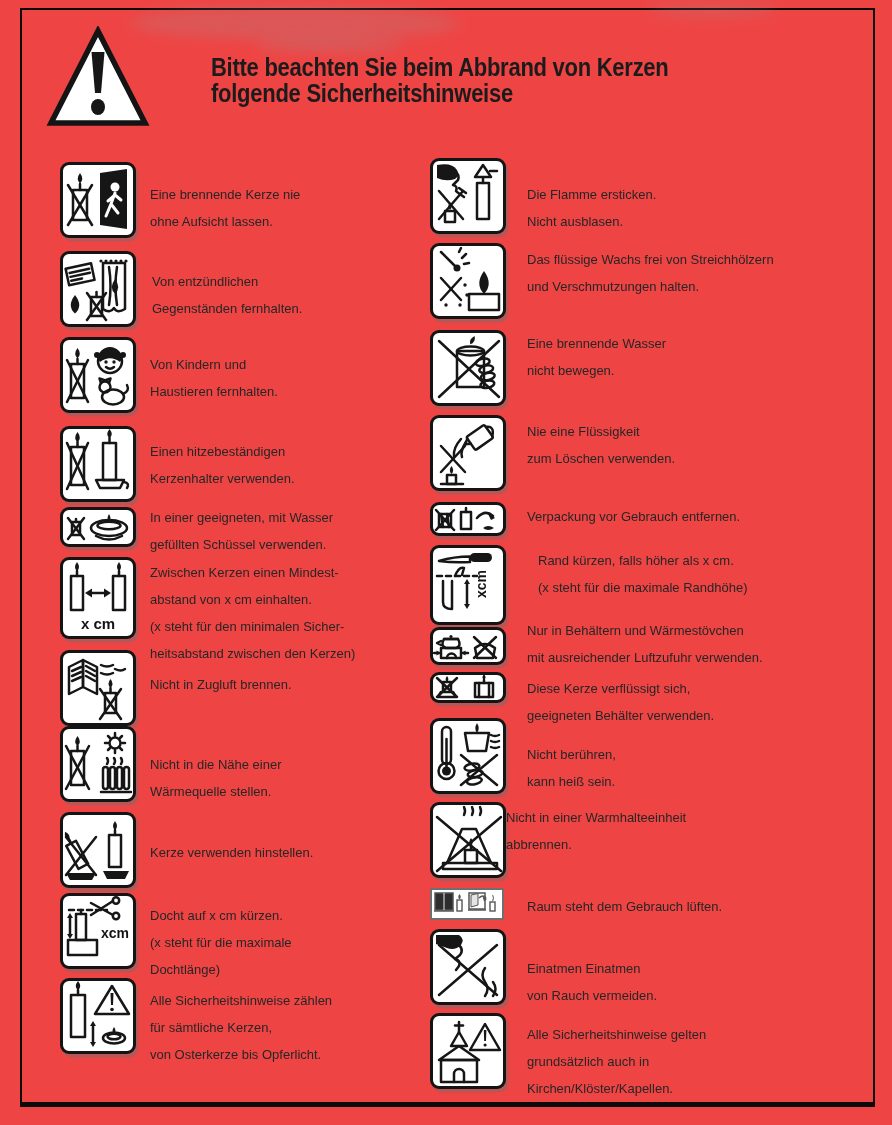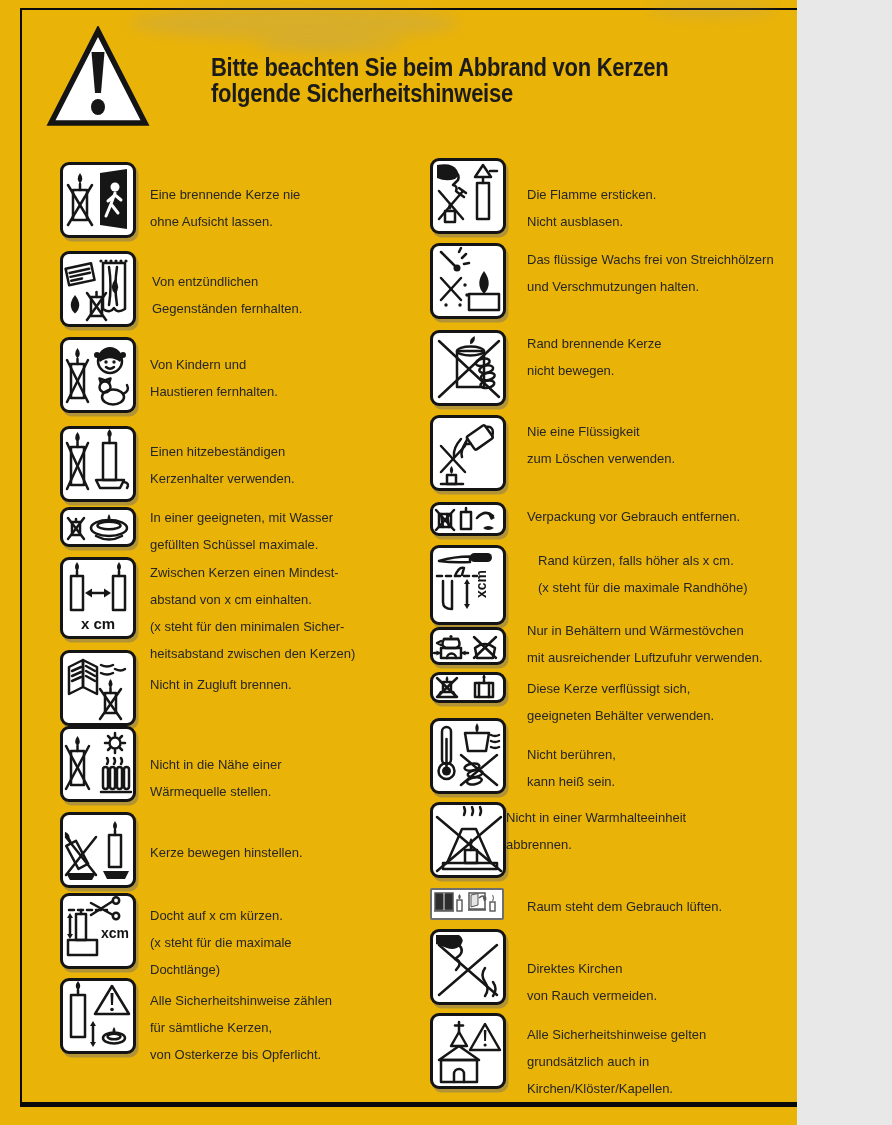--- a/index.html
+++ b/index.html
@@ -1,16 +1,16 @@
 <!DOCTYPE html>
 <html><head>
 <meta charset="utf-8">
 <style>
   html,body{margin:0;padding:0;background:#e8e8e8;}
-  .page{position:relative;width:797px;height:1125px;background:#eab308;overflow:hidden;
+  .page{position:relative;width:892px;height:1125px;background:#ef4444;overflow:hidden;
         font-family:"Liberation Sans","DejaVu Sans",sans-serif;color:#222;}
   .frame{position:absolute;left:20px;top:8px;width:851px;height:1092px;
          border:2px solid #0a0a0a;border-bottom-width:5px;}
   .smudge{position:absolute;background:#9a9a9a;filter:blur(7px);border-radius:50%;}
   .tri{position:absolute;left:46px;top:26px;width:104px;height:102px;}
   .title{position:absolute;left:211px;top:55px;font-size:25px;font-weight:bold;
          line-height:25.5px;color:#1b1b1b;transform:scaleX(.88);transform-origin:left top;
          letter-spacing:-.3px;white-space:pre;}
   .ibox{position:absolute;width:70px;height:70px;border:3px solid #141414;border-radius:9px;
         background:#fff;box-shadow:2.5px 3.5px 0 rgba(110,110,110,.45);}
@@ -132,21 +132,21 @@
       <line class="k" x1="13" y1="12" x2="13" y2="9" stroke-width="1.6"></line>
       <line class="k" x1="5" y1="8" x2="21" y2="29" stroke-width="2.2"></line>
       <line class="k" x1="21" y1="8" x2="5" y2="29" stroke-width="2.2"></line>
       <ellipse class="k" cx="46" cy="18" rx="18" ry="8" fill="#fff"></ellipse>
       <ellipse class="k" cx="46" cy="15.5" rx="11.5" ry="3.8" stroke-width="1.5"></ellipse>
       <path class="kf" d="M46 4 q3 4.5 0 8 q-3 -3.5 0 -8"></path>
       <path class="k" d="M33 26 q13 7 26 0" stroke-width="2"></path>
     </svg>
   </div>
   <div class="txt" style="left:150px;top:504px">In einer geeigneten, mit Wasser
-gefüllten Schüssel maximale.</div>
+gefüllten Schüssel verwenden.</div>
 
   <div class="ibox h76" style="left:60px;top:557px">
     <svg viewBox="0 0 70 76">
       <rect class="k" x="8" y="16" width="12" height="34" fill="#fff"></rect>
       <line class="k" x1="14" y1="16" x2="14" y2="11"></line>
       <path class="kf" d="M14 2 q4 5.5 0 9.5 q-4 -4 0 -9.5"></path>
       <rect class="k" x="50" y="16" width="12" height="34" fill="#fff"></rect>
       <line class="k" x1="56" y1="16" x2="56" y2="11"></line>
       <path class="kf" d="M56 2 q4 5.5 0 9.5 q-4 -4 0 -9.5"></path>
       <line class="k" x1="26" y1="33" x2="44" y2="33" stroke-width="3"></line>
@@ -204,21 +204,21 @@
       </g>
       <polygon class="kf" points="3,58 33,58 29,65 7,65"></polygon>
       <line class="k" x1="3" y1="22" x2="33" y2="60" stroke-width="3"></line>
       <line class="k" x1="33" y1="22" x2="3" y2="60" stroke-width="3"></line>
       <rect class="k" x="46" y="20" width="12" height="32" fill="#fff"></rect>
       <line class="k" x1="52" y1="20" x2="52" y2="15"></line>
       <path class="kf" d="M52 6 q4 5.5 0 9.5 q-4 -4 0 -9.5"></path>
       <polygon class="kf" points="40,56 66,56 62,64 44,64"></polygon>
     </svg>
   </div>
-  <div class="txt" style="left:150px;top:839px">Kerze bewegen hinstellen.</div>
+  <div class="txt" style="left:150px;top:839px">Kerze verwenden hinstellen.</div>
 
   <div class="ibox" style="left:60px;top:893px">
     <svg viewBox="0 0 70 70">
       <line class="k" x1="6" y1="14" x2="44" y2="14" stroke-dasharray="5 4"></line>
       <line class="k" x1="28" y1="7" x2="50" y2="19"></line>
       <line class="k" x1="28" y1="19" x2="50" y2="5"></line>
       <circle class="k" cx="53" cy="20" r="3.2" stroke-width="2"></circle>
       <circle class="k" cx="53" cy="4.5" r="3.2" stroke-width="2"></circle>
       <rect class="k" x="13" y="18" width="10" height="26" fill="#fff"></rect>
       <line class="k" x1="18" y1="18" x2="18" y2="14"></line>
@@ -299,21 +299,21 @@
       <g transform="rotate(-12 52 40)">
         <ellipse class="k" cx="52" cy="29" rx="7" ry="3.6" fill="#fff" stroke-width="2"></ellipse>
         <ellipse class="k" cx="54" cy="36.5" rx="7" ry="3.6" fill="#fff" stroke-width="2"></ellipse>
         <ellipse class="k" cx="54" cy="44" rx="7" ry="3.6" fill="#fff" stroke-width="2"></ellipse>
         <ellipse class="k" cx="52" cy="51.5" rx="7" ry="3.6" fill="#fff" stroke-width="2"></ellipse>
       </g>
       <line class="k" x1="6" y1="8" x2="66" y2="64" stroke-width="5"></line>
       <line class="k" x1="66" y1="8" x2="6" y2="64" stroke-width="5"></line>
     </svg>
   </div>
-  <div class="txt" style="left:527px;top:330px">Rand brennende Kerze
+  <div class="txt" style="left:527px;top:330px">Eine brennende Wasser
 nicht bewegen.</div>
 
   <div class="ibox" style="left:430px;top:415px">
     <svg viewBox="0 0 70 70">
       <g transform="rotate(-35 46 20)">
         <rect class="k" x="36" y="12" width="22" height="16" rx="2" fill="#fff"></rect>
         <path class="k" d="M58 15 q8 4 0 11" stroke-width="2"></path>
         <path class="k" d="M36 14 l-5 3 l5 3" stroke-width="2"></path>
       </g>
       <path class="k" d="M33 24 q-6 9 -4 15 M28 21 q-8 9 -7 17" stroke-width="2"></path>
@@ -449,21 +449,21 @@
 
   <div class="ibox" style="left:430px;top:929px">
     <svg viewBox="0 0 70 70">
       <path class="kf" d="M3 3 h23 q6 4 2 10 q-6 6 -14 3 l-11 -4 z"></path>
       <path class="k" d="M26 13 q5 5 1 10 l-5 4 q6 1 4 7 l-3 4" stroke-width="2.2"></path>
       <path class="k" d="M52 64 q5 -7 0 -14 q-5 -7 0 -14 M60 64 q5 -7 0 -14" stroke-width="2.5"></path>
       <line class="k" x1="6" y1="13" x2="64" y2="63" stroke-width="6"></line>
       <line class="k" x1="64" y1="13" x2="6" y2="63" stroke-width="6"></line>
     </svg>
   </div>
-  <div class="txt" style="left:527px;top:955px">Direktes Kirchen
+  <div class="txt" style="left:527px;top:955px">Einatmen Einatmen
 von Rauch vermeiden.</div>
 
   <div class="ibox" style="left:430px;top:1013px">
     <svg viewBox="0 0 70 70">
       <rect class="k" x="8" y="44" width="36" height="22" fill="#fff"></rect>
       <polygon class="k" points="6,44 26,30 46,44" fill="#fff"></polygon>
       <polygon class="k" points="18,30 26,16 34,30" fill="#fff"></polygon>
       <line class="k" x1="26" y1="6" x2="26" y2="16"></line>
       <line class="k" x1="22" y1="9.5" x2="30" y2="9.5"></line>
       <path class="k" d="M21 66 v-8 a5 5 0 0 1 10 0 v8" fill="#fff"></path>

